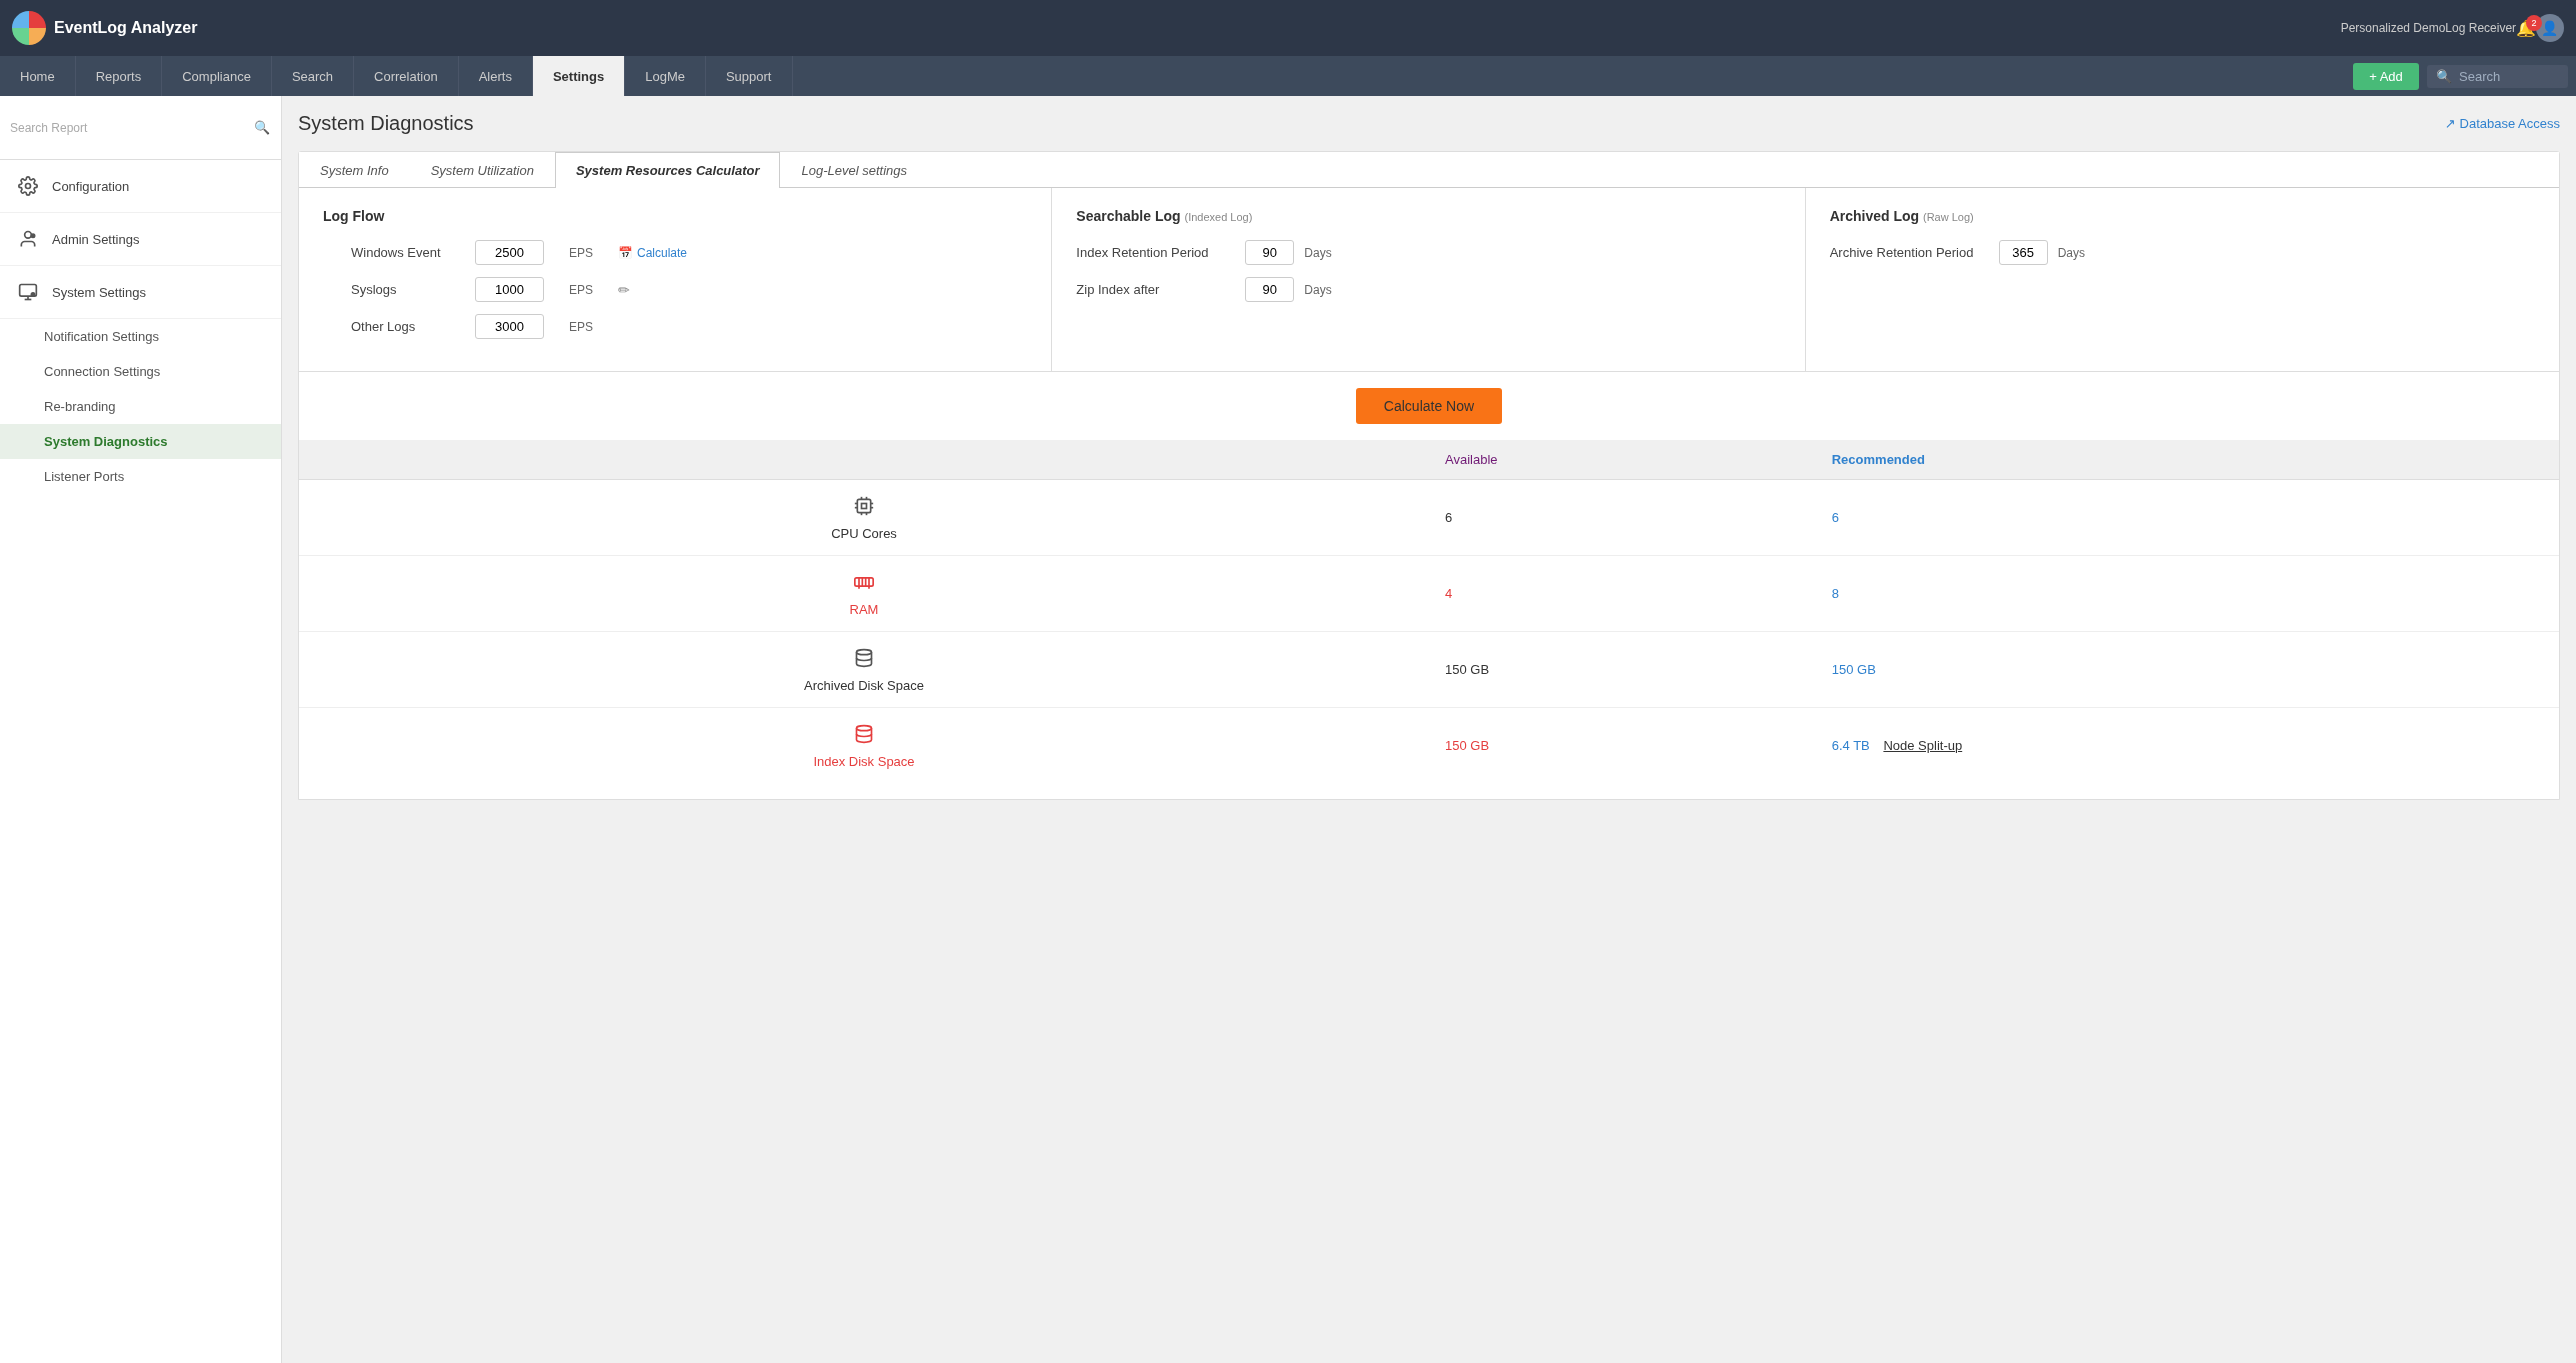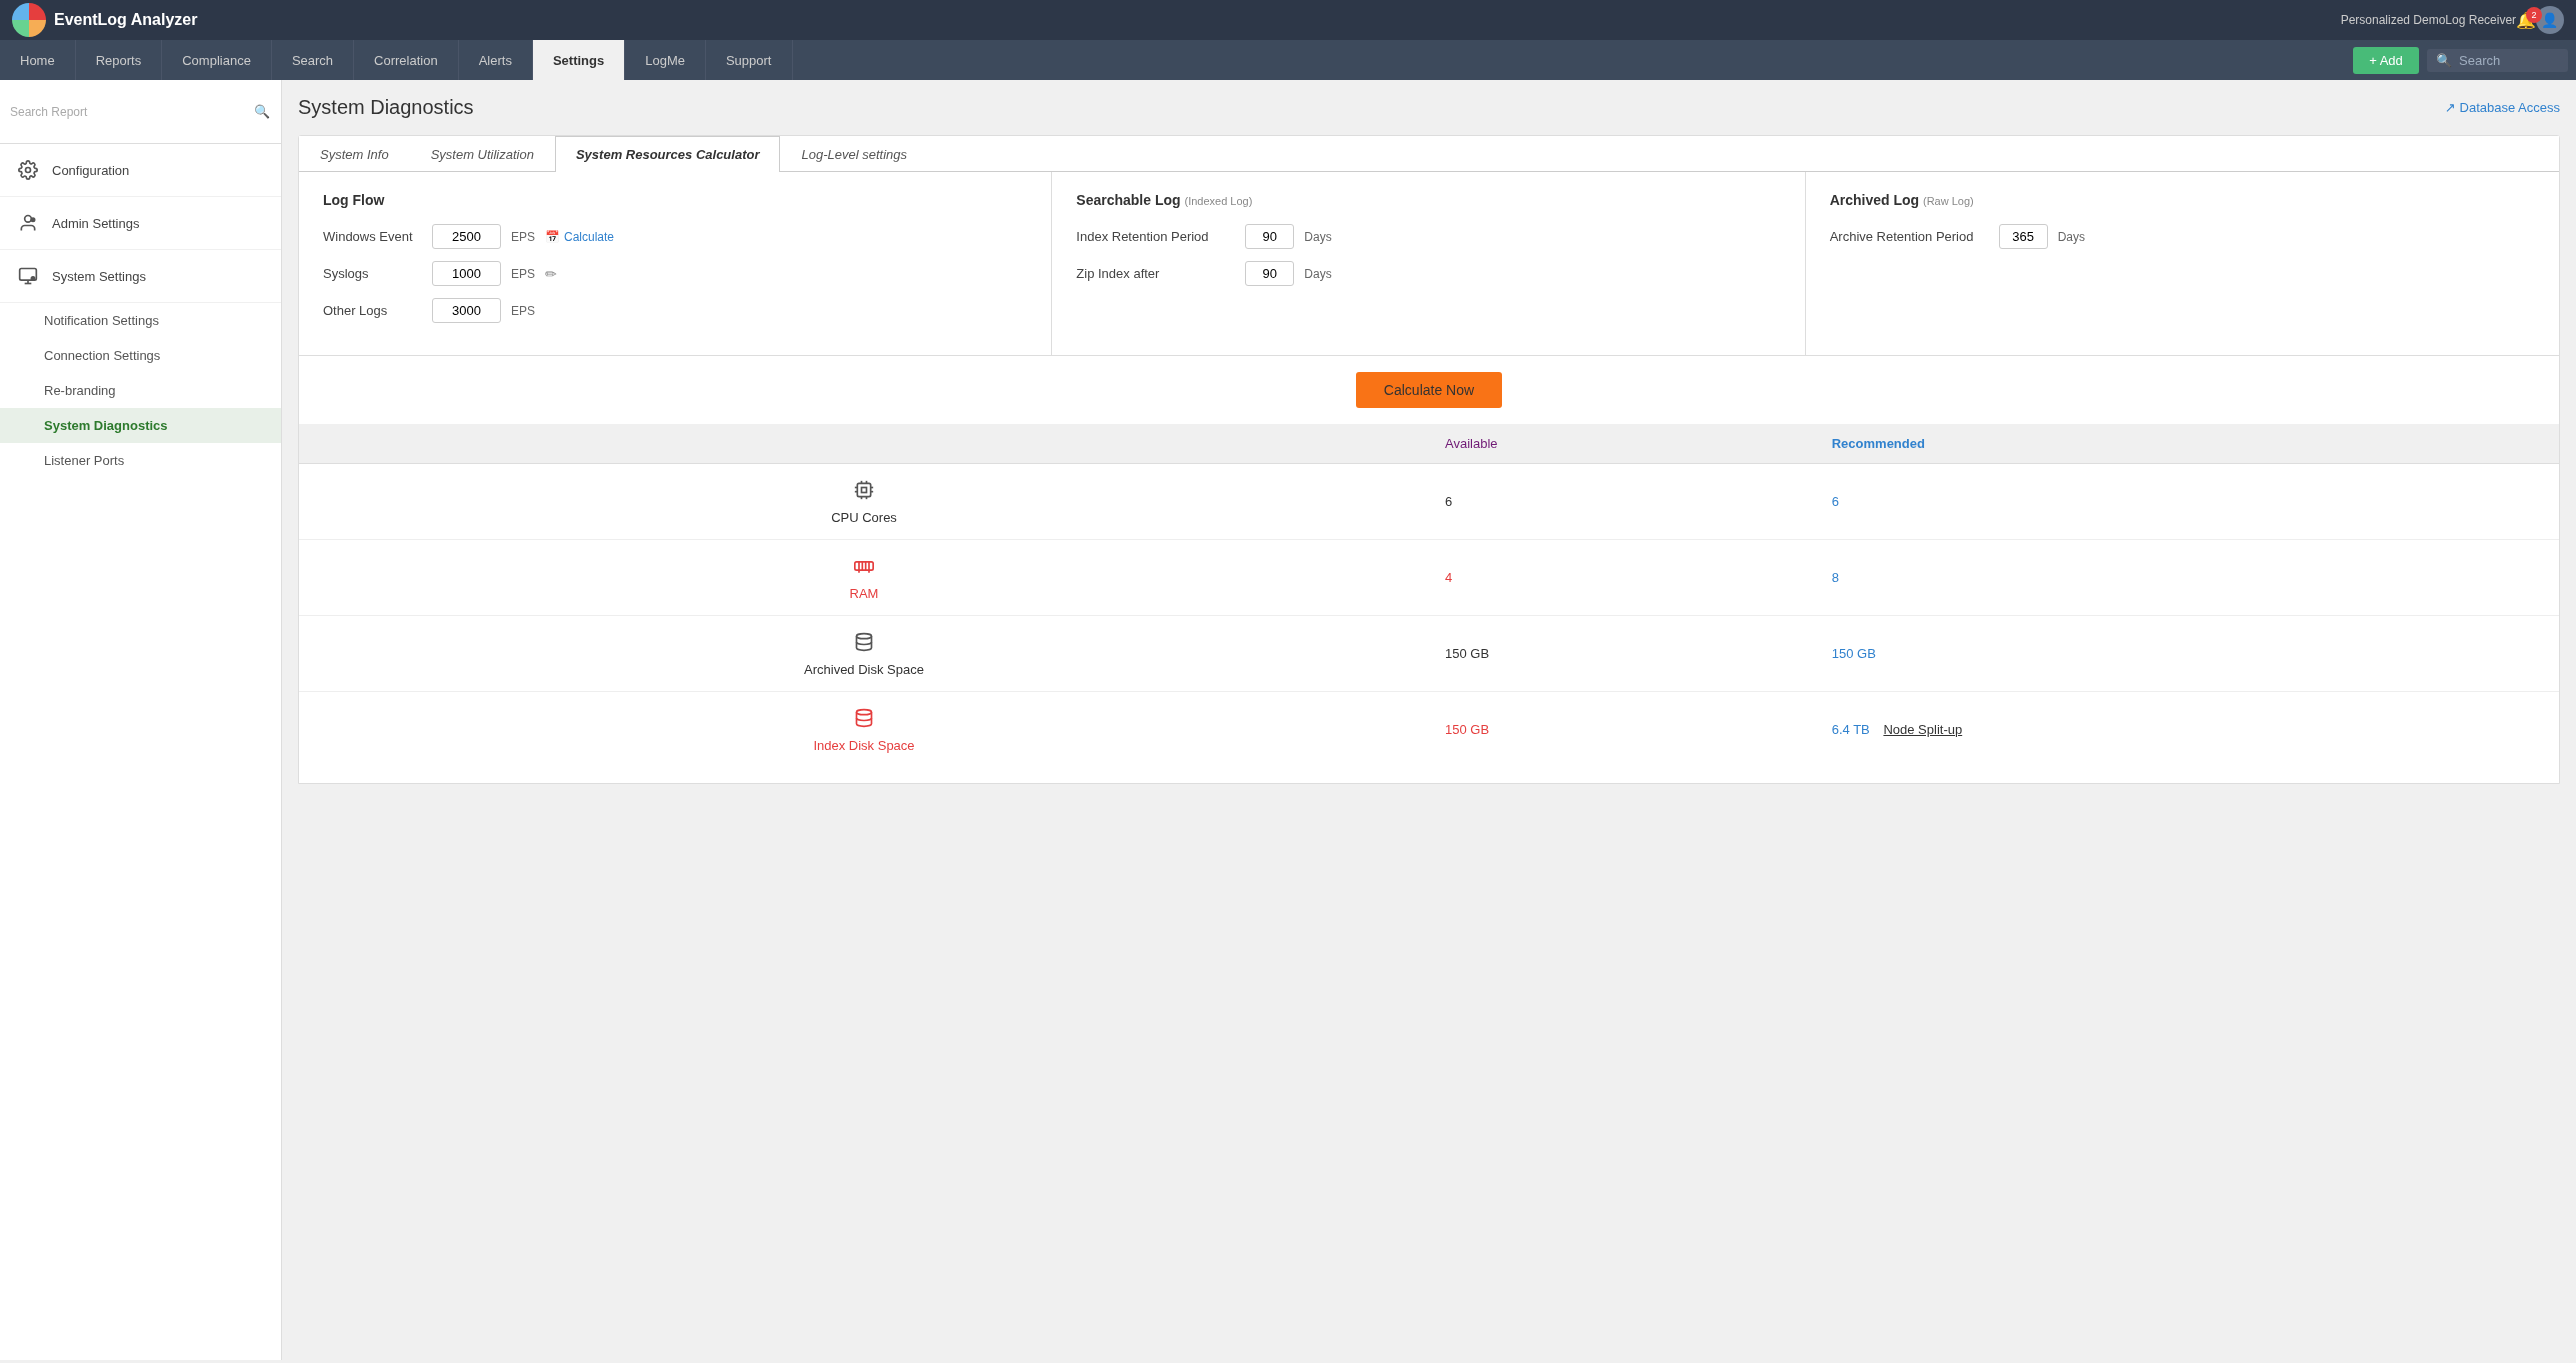--- a/index.html
+++ b/index.html
@@ -3,21 +3,21 @@
   <meta charset="utf-8">
   <style>
     * { box-sizing: border-box; margin: 0; padding: 0; }
     body { font-family: Arial, sans-serif; font-size: 13px; background: #f0f0f0; color: #333; }
 
     
     .topbar {
       background: #2d3748;
       display: flex;
       align-items: center;
-      height: 40px;
+      height: 56px;
       padding: 0 12px;
       color: #fff;
       position: relative;
     }
     .topbar-logo {
       display: flex;
       align-items: center;
       gap: 8px;
       font-size: 16px;
       font-weight: bold;
@@ -243,22 +243,23 @@
       margin-bottom: 16px;
     }
     .section-subtitle {
       font-size: 11px;
       font-weight: normal;
       color: #888;
     }
     .log-flow-row {
       display: flex;
       align-items: center;
-      gap: 10px;
+      gap: 25px;
       margin-bottom: 12px;
+      margin-left: 28px;
     }
     .log-flow-label {
       width: 99px;
       font-size: 13px;
       color: #444;
     }
     .log-flow-input {
       border: 1px solid #ccc;
       border-radius: 3px;
       padding: 4px 8px;

